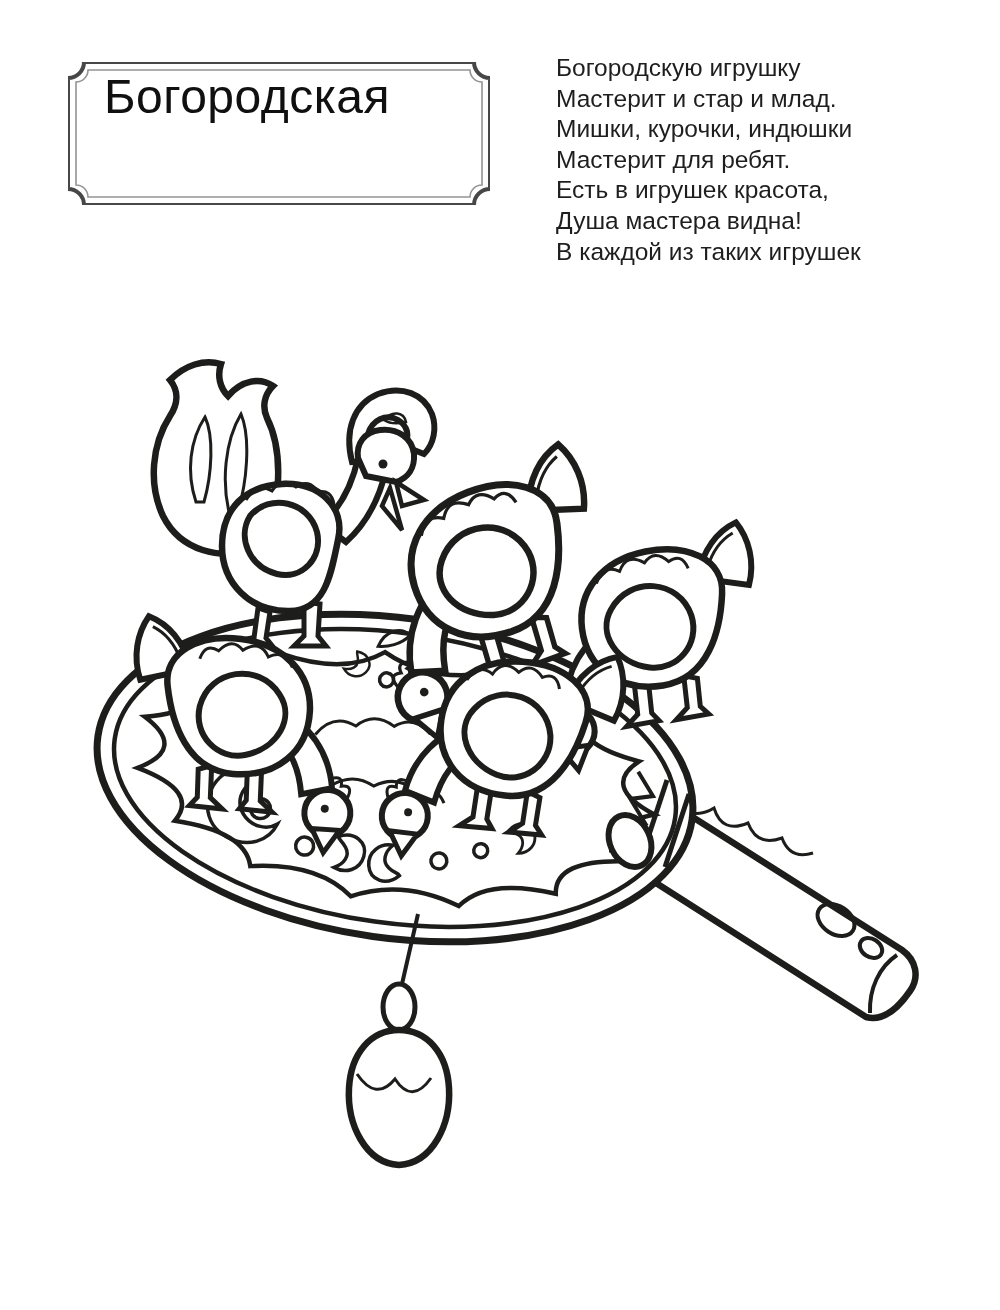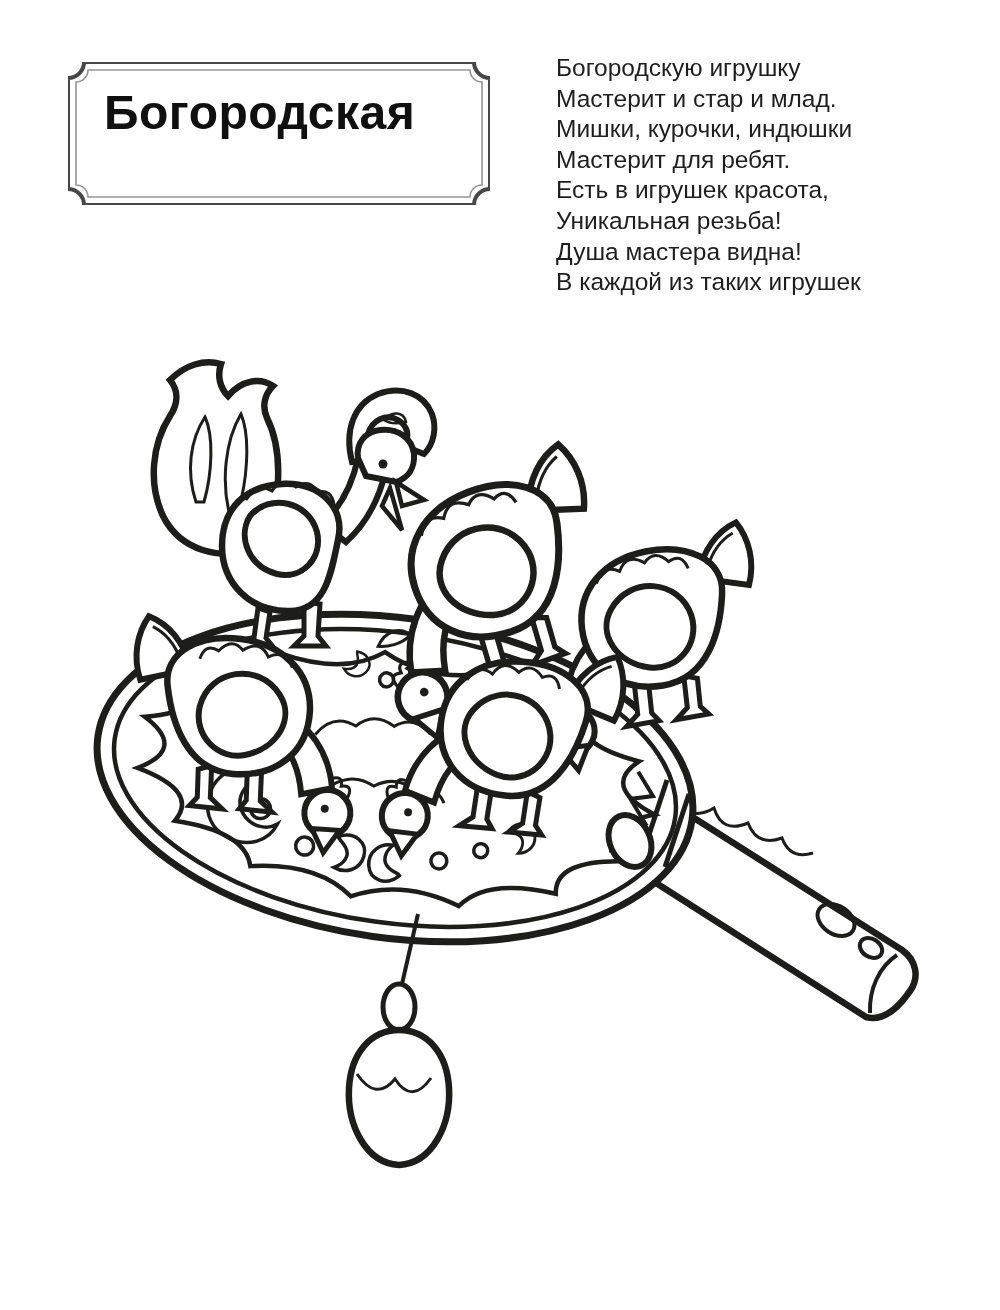--- a/index.html
+++ b/index.html
@@ -3,22 +3,22 @@
 <meta charset="utf-8">
 <style>
   html,body{margin:0;padding:0;background:#e8e8e8;}
   .page{
     position:relative;width:1000px;height:1310px;background:#ffffff;
     font-family:"Liberation Sans", sans-serif;overflow:hidden;margin:0 auto;
   }
   .plaque{position:absolute;left:68px;top:62px;width:422px;height:143px;}
   .plaque-frame{position:absolute;left:0;top:0;}
   .plaque-text{
-    position:absolute;left:36px;top:22px;width:360px;
-    font-weight:bold;font-size:48px;line-height:57px;color:#101010;
+    position:absolute;left:36px;top:6px;width:360px;
+    font-weight:normal;font-size:48px;line-height:57px;color:#101010;
     letter-spacing:0.5px;
   }
   .poem{
     position:absolute;left:556px;top:53px;width:360px;
     font-size:24.5px;line-height:30.6px;color:#1e1e1e;font-weight:400;
   }
   .art{position:absolute;left:0;top:0;width:1000px;height:1310px;}
   svg{display:block;}
   .ink{stroke:#1d1d1b;fill:#ffffff;}
   .ink-line{stroke:#1d1d1b;fill:none;}
@@ -40,21 +40,20 @@
       <div>Богородская</div>
     </div>
   </div>
 
   <div class="poem">
     <div>Богородскую игрушку</div>
     <div>Мастерит и стар и млад.</div>
     <div>Мишки, курочки, индюшки</div>
     <div>Мастерит для ребят.</div>
     <div>Есть в игрушек красота,</div>
-    <div>Уникальная резьба!</div>
     <div>Душа мастера видна!</div>
     <div>В каждой из таких игрушек</div>
   </div>
 
   <svg class="art" viewBox="0 0 1000 1310">
     <defs>
       <g id="hen">
         <path class="ink" stroke-width="6" d="M 50,-42 C 60,-66 76,-84 98,-90 C 108,-72 110,-48 100,-26 Z"></path>
         <path class="ink-line" stroke-width="3" d="M 62,-50 C 70,-66 82,-76 93,-80"></path>
         <path class="ink" stroke-width="5" d="M -30,50 L -32,82 L -45,92 L -12,92 L -18,83 L -16,54 Z"></path>

